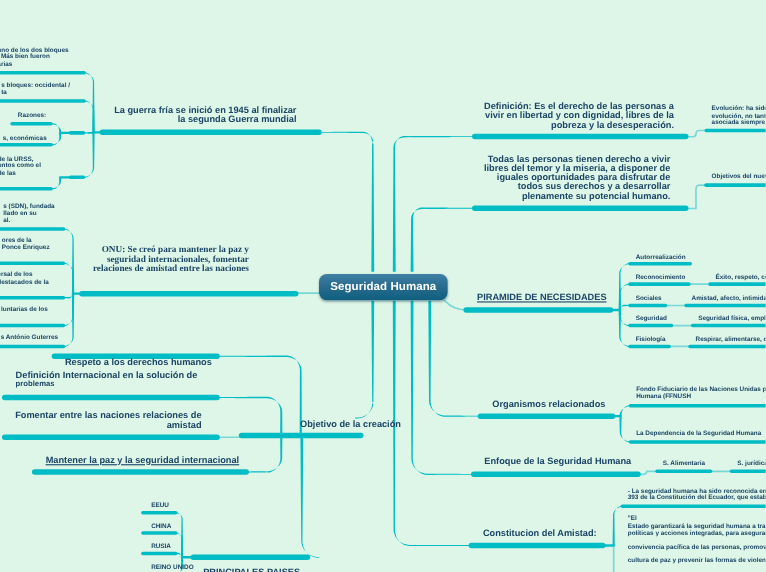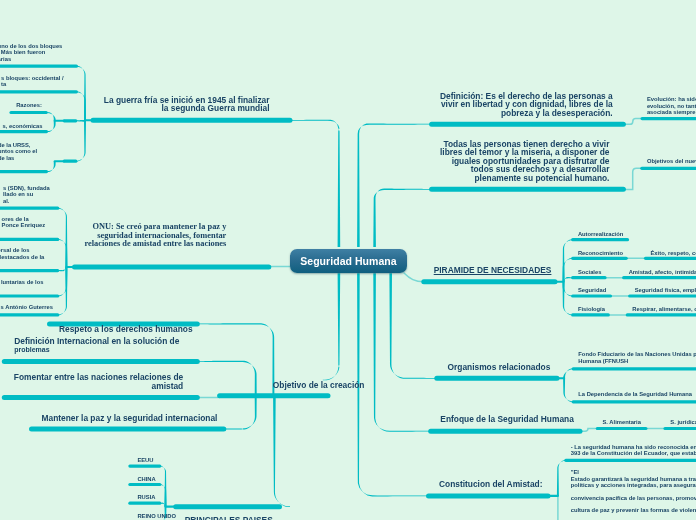--- a/index.html
+++ b/index.html
@@ -157,21 +157,21 @@
       <div class="lbl l3" style="left: -2.4px; top: 247.489px;">ersal de los
 destacados de la</div>
       <div class="lbl l3" style="left: 0.9px; top: 278.989px;">luntarias de los</div>
       <div class="lbl l3" style="left: 0.6px; top: 303.689px;">s António Guterres</div>
       <div class="lbl l1" style="left: 228.8px; top: 381.438px; padding-left: 44px;">Objetivo de la creación</div>
       <div class="lbl l1" style="left: 59px; top: 309.438px; margin-top: 16px;">Respeto a los derechos humanos</div>
       <div class="lbl l1" style="left: 14.2px; top: 337.038px;">Definición Internacional en la solución de</div>
       <div class="lbl l2" style="left: 14.2px; top: 346.473px;">problemas</div>
       <div class="lbl l1" style="left: 13.8px; top: 373.338px;">Fomentar entre las naciones relaciones de
 amistad</div>
-      <div class="lbl l1" style="left: 41.5px; top: 413.738px;">Mantener la paz y la seguridad internacional</div>
+      <div class="lbl l1" style="left: 41.5px; top: 413.738px; text-decoration: underline;">Mantener la paz y la seguridad internacional</div>
       <div class="lbl l1" style="left: 184.7px; top: 495.838px; margin-top: 20px;">PRINCIPALES PAISES</div>
       <div class="lbl l3" style="left: 137.4px; top: 457.389px;">EEUU</div>
       <div class="lbl l3" style="left: 137.4px; top: 475.789px;">CHINA</div>
       <div class="lbl l3" style="left: 137.4px; top: 494.489px;">RUSIA</div>
       <div class="lbl l3" style="left: 137.4px; top: 512.889px;">REINO UNIDO</div>
       <div class="lbl l1" style="left: 440px; top: 91.5381px;">Definición: Es el derecho de las personas a
 vivir en libertad y con dignidad, libres de la
 pobreza y la desesperación.</div>
       <div class="lbl l3" style="left: 646.9px; top: 96.3894px;">Evolución: ha sido
 evolución, no tant

